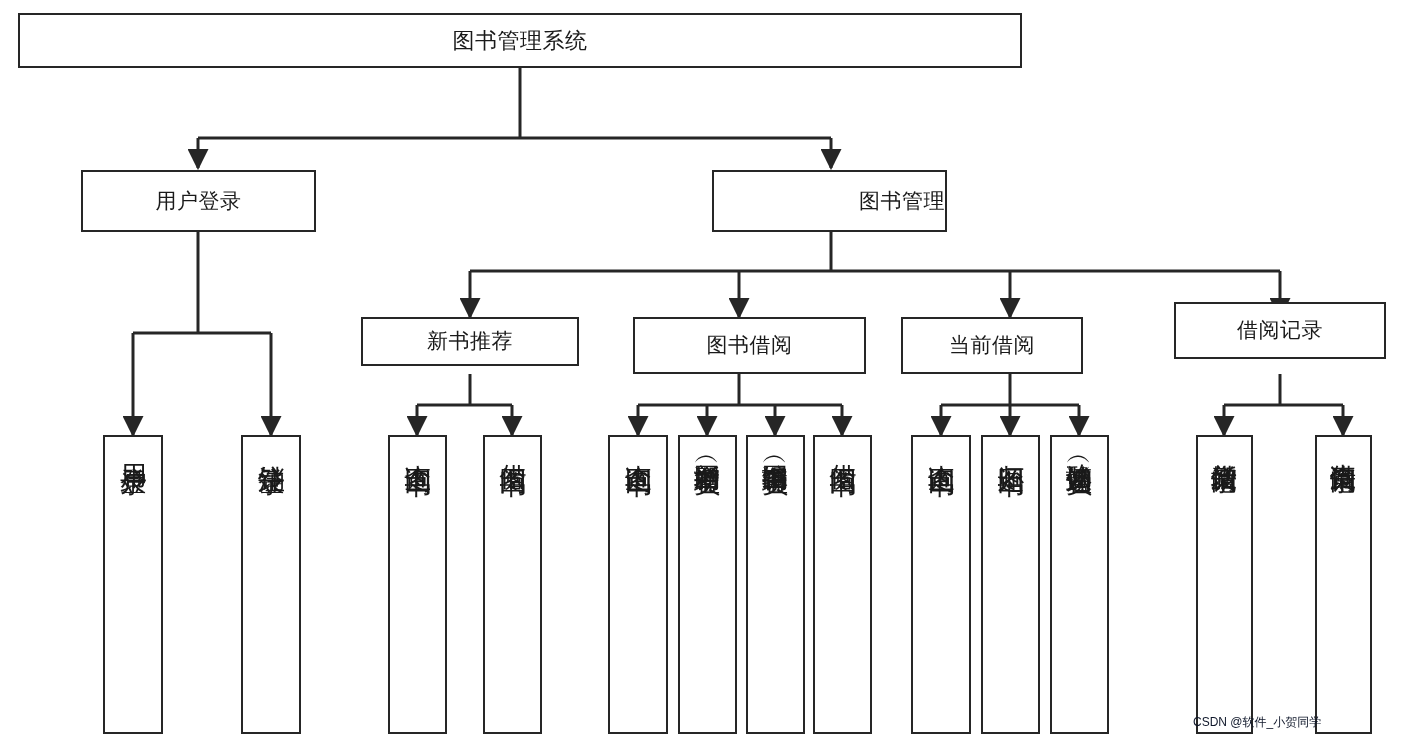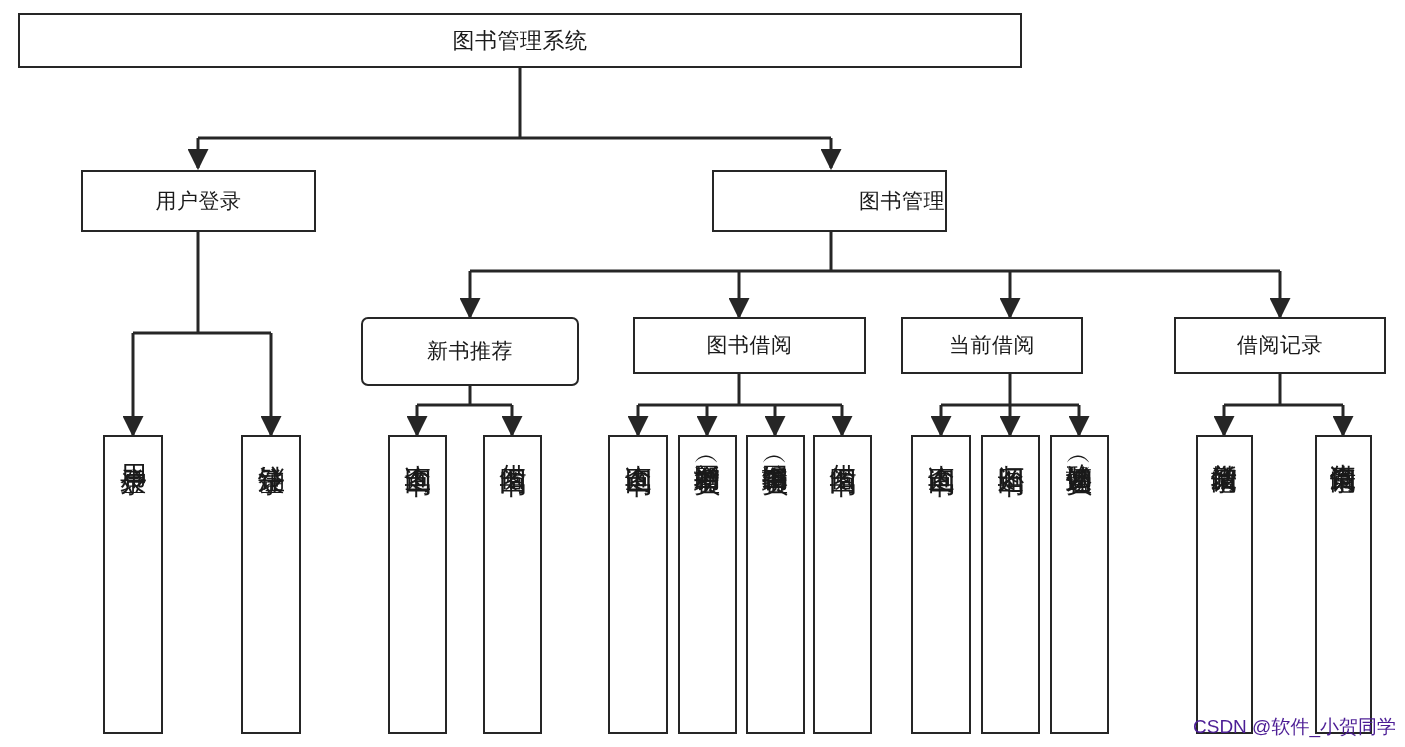--- a/index.html
+++ b/index.html
@@ -53,22 +53,22 @@
   .node.v .lbl{
     writing-mode:vertical-rl;
     text-orientation:upright;
     font-size:27px;
     letter-spacing:2px;
     line-height:1;
   }
   .node.v.tight .lbl{ font-size:26px; letter-spacing:1px; }
   .watermark{
     position:absolute;
-    color:#4c1d95;
-    font-size:19px;
+    color:#0f172a;
+    font-size:12px;
     white-space:nowrap;
     user-select:none;
   }
 </style>
 </head>
 <body>
 
 <div id="diagram">
 
   <svg id="wires" viewBox="0 0 1405 747" xmlns="http://www.w3.org/2000/svg">
@@ -128,30 +128,30 @@
     <span class="lbl">图书管理系统</span>
   </div>
 
   <div class="node h" style="left:81px; top:170px; width:235px; height:62px;">
     <span class="lbl">用户登录</span>
   </div>
   <div class="node h" style="left:712px; top:170px; width:235px; height:62px;justify-content:flex-end;">
     <span class="lbl">图书管理</span>
   </div>
 
-  <div class="node h" style="left:361px; top:317px; width:218px; height:69px;border-radius:7px;">
+  <div class="node h" style="left:361px; top:317px; width:218px; height:49px;">
     <span class="lbl">新书推荐</span>
   </div>
   <div class="node h" style="left:633px; top:317px; width:233px; height:57px;">
     <span class="lbl">图书借阅</span>
   </div>
   <div class="node h" style="left:901px; top:317px; width:182px; height:57px;">
     <span class="lbl">当前借阅</span>
   </div>
-  <div class="node h" style="left:1174px; top:317px; width:212px; height:57px;">
+  <div class="node h" style="left:1174px; top:302px; width:212px; height:57px;">
     <span class="lbl">借阅记录</span>
   </div>
 
   <div class="node v" style="left:103px; top:435px; width:60px; height:299px;">
     <span class="lbl">用户登录</span>
   </div>
   <div class="node v" style="left:241px; top:435px; width:60px; height:299px;">
     <span class="lbl">注销登录</span>
   </div>
 

